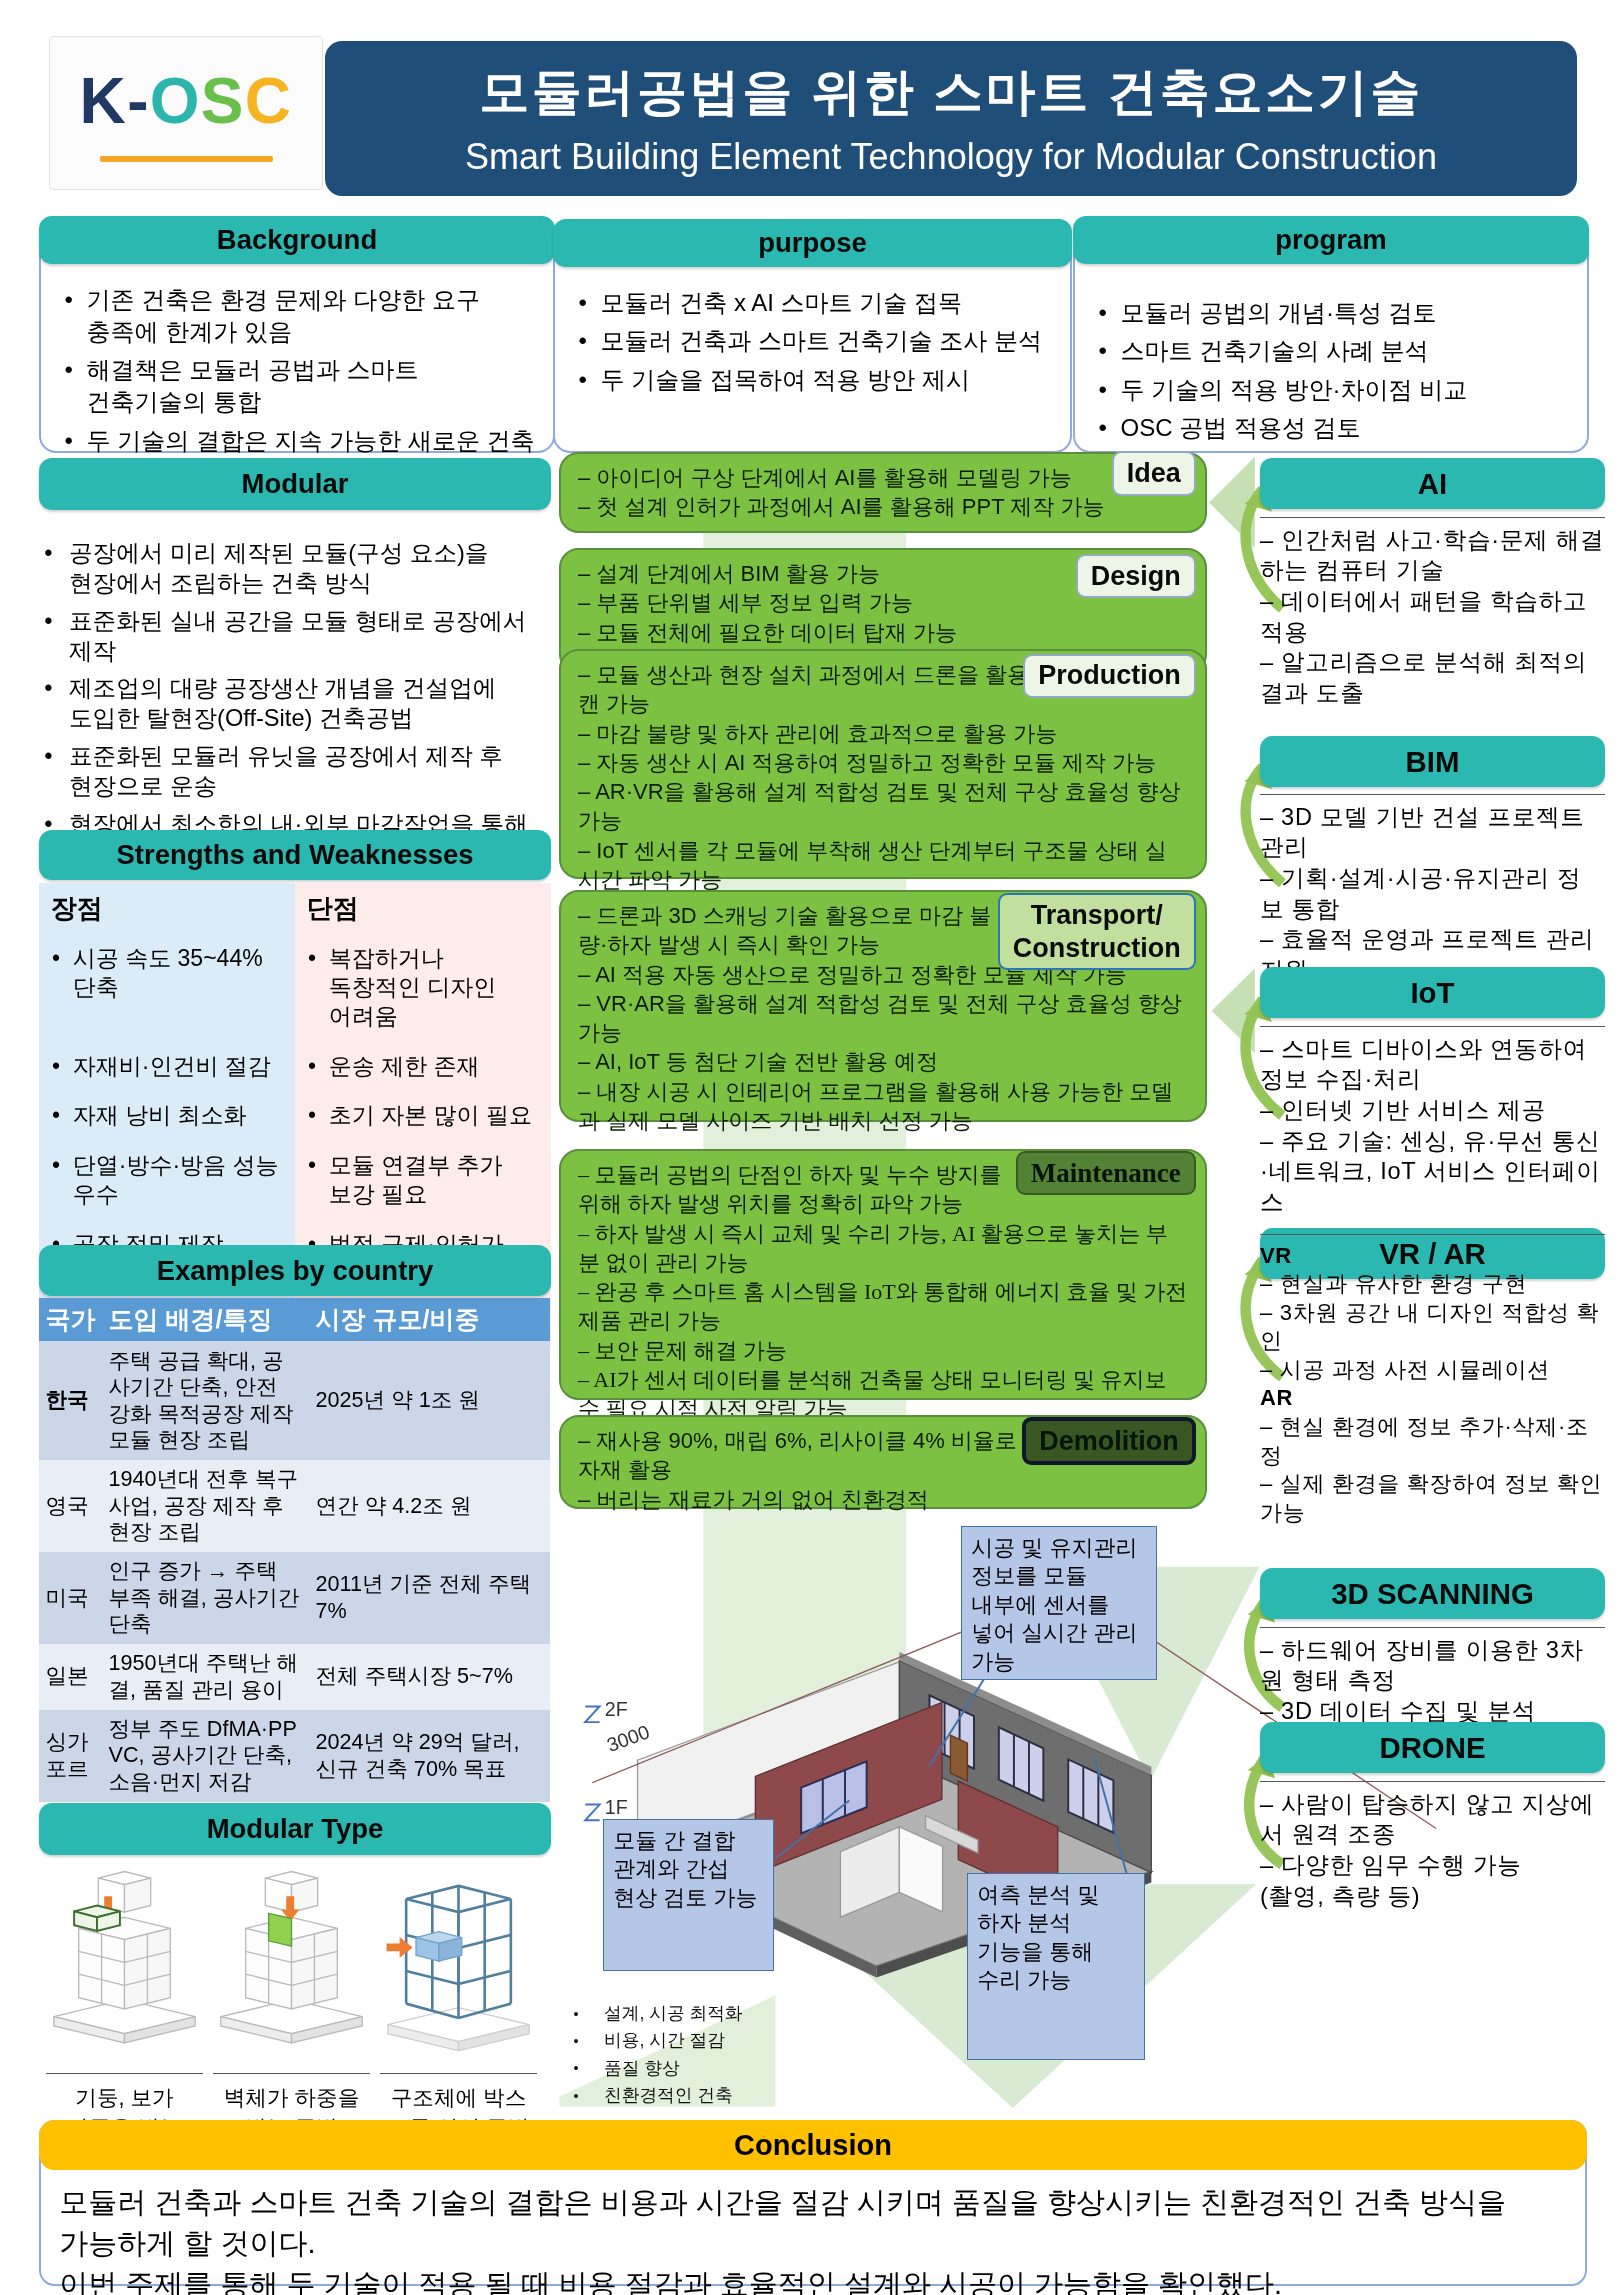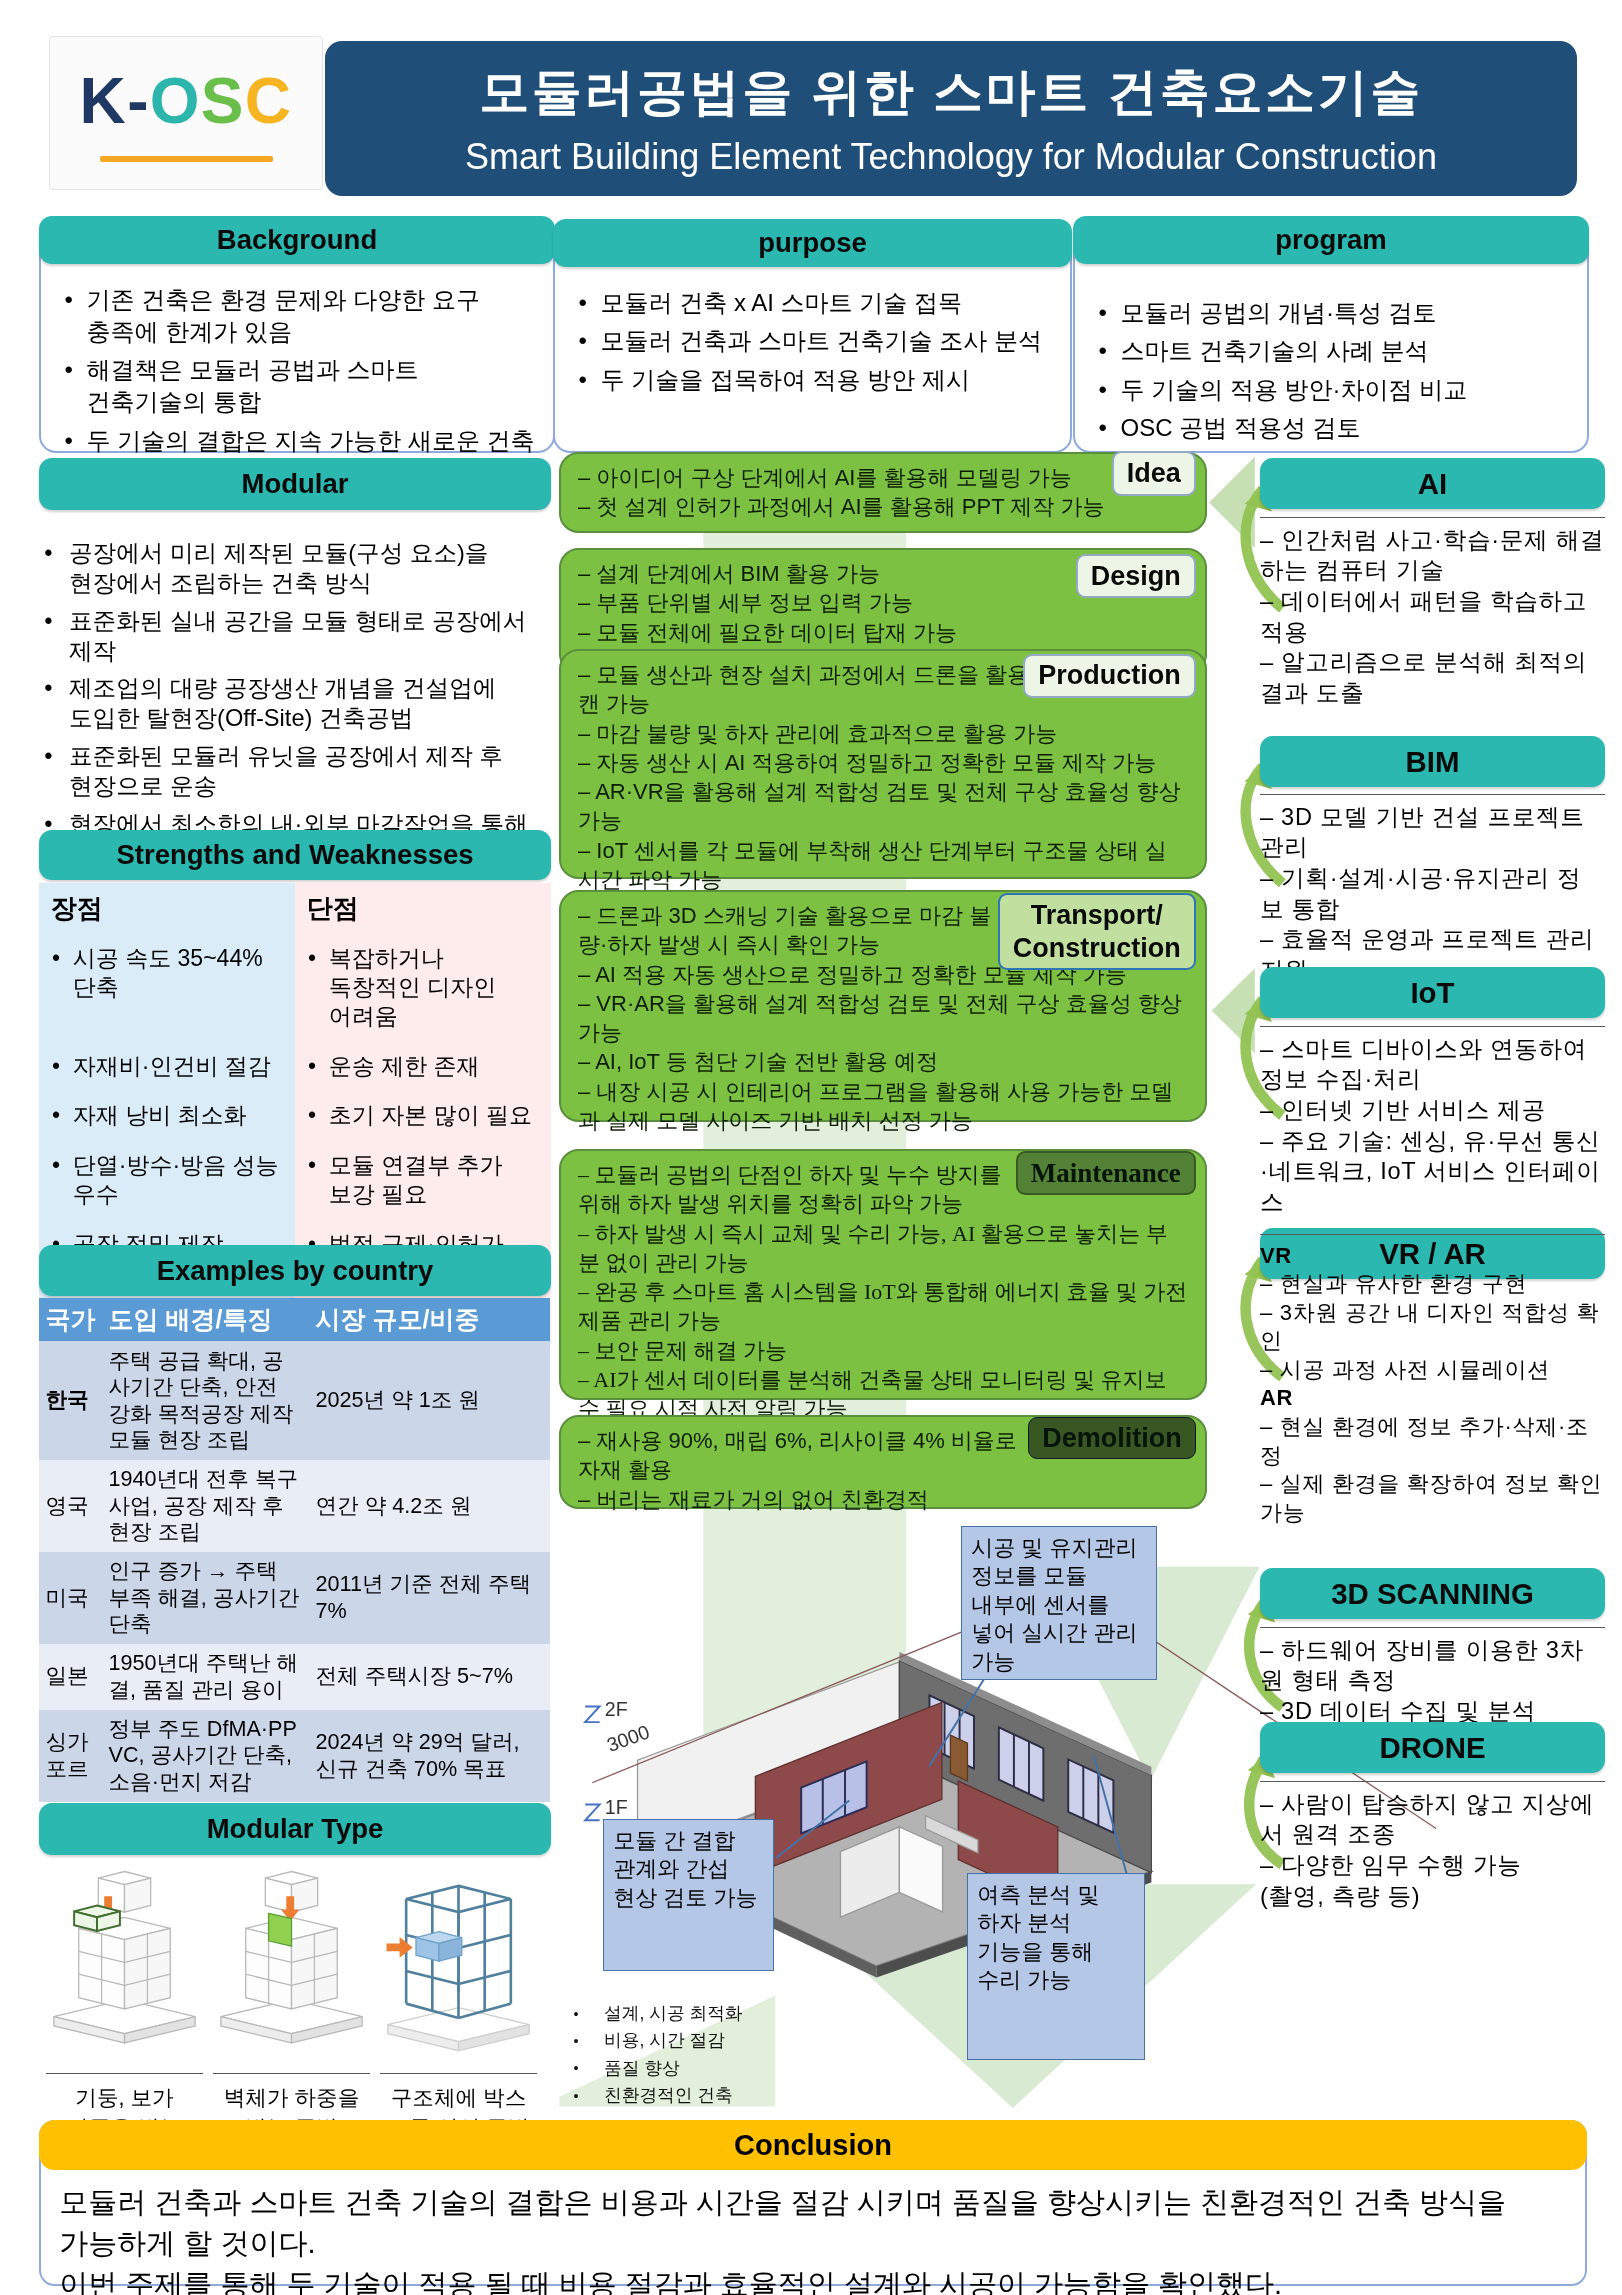--- a/index.html
+++ b/index.html
@@ -42,21 +42,21 @@
   .ex-bold{font-weight:bold;}
   
   .fig-cap{border-top:1.3px solid #555;font-size:21.6px;line-height:1.4;text-align:center;padding-top:9.2px;word-break:keep-all;}
   
   .stage{background:#7cc142;border:2px solid #5a8f3c;border-radius:19.6px;padding:9.2px 17px;box-sizing:border-box;}
   .stage .ln{font-size:22px;line-height:1.33;color:#0c1c04;word-break:break-all;}
   .stage-tag{position:absolute;border-radius:9.2px;font-weight:bold;font-size:27px;text-align:center;padding:3.9px 13px;line-height:1.2;white-space:pre-line;}
   .tag-light{background:#edf5e7;border:2px solid #93a9c4;color:#0a0a0a;}
   .tag-mid{background:#c1e0a0;border:2px solid #2e75b6;color:#0a0a0a;}
   .tag-d1{background:#538135;border:2px solid #3a5a24;color:#06140a;}
-  .tag-d2{background:#385723;border:1px solid #0f172a;color:#06140a;}
+  .tag-d2{background:#385723;border:4px solid #0f172a;color:#06140a;}
   
   .tech-h{left:1260px;width:345px;height:51px;font-size:29.4px;}
   .tech-b{left:1260px;width:345px;border-top:1.3px solid #595959;padding-top:6.5px;font-size:23.6px;line-height:1.3;letter-spacing:0.7px;word-break:break-all;}
   .tech-b .ln{margin:0;}
   .tech-sub{font-weight:bold;}
   
   .callout{background:#b4c7e7;border:1.3px solid #4472a8;font-size:22px;line-height:1.3;padding:6.5px 9.2px;box-sizing:border-box;word-break:keep-all;}
   
   .benefits{margin:0;padding:0;list-style:none;}
   .benefits li{font-size:17.7px;line-height:1.55;padding-left:37px;position:relative;color:#111;}
@@ -334,21 +334,21 @@
     <div class="ln">– AI가 센서 데이터를 분석해 건축물 상태 모니터링 및 유지보수 필요 시점 사전 알림 가능</div>
     <div class="stage-tag tag-d1" style="right:9.2px;top:0px;">Maintenance</div>
   </div>
 
   <div class="abs stage" style="left:559px;top:1415px;width:648px;height:94px;z-index:3;">
     <div class="ln" style="width:458px;">– 재사용 90%, 매립 6%, 리사이클 4% 비율로 자재 활용</div>
     <div class="ln">– 버리는 재료가 거의 없어 친환경적</div>
     <div class="stage-tag tag-d2" style="right:9.2px;top:0px;">Demolition</div>
   </div>
 
-  <div class="abs teal-h tech-h" style="top:458px;z-index:3;">AI</div>
+  <div class="abs teal-h tech-h" style="top:458px;z-index:3;border-radius:12px;">AI</div>
   <div class="abs tech-b" style="top:517px;z-index:3;">
     <div class="ln">– 인간처럼 사고·학습·문제 해결하는 컴퓨터 기술</div>
     <div class="ln">– 데이터에서 패턴을 학습하고 적용</div>
     <div class="ln">– 알고리즘으로 분석해 최적의 결과 도출</div>
   </div>
 
   <div class="abs teal-h tech-h" style="top:736px;z-index:3;">BIM</div>
   <div class="abs tech-b" style="top:794px;z-index:3;">
     <div class="ln">– 3D 모델 기반 건설 프로젝트 관리</div>
     <div class="ln">– 기획·설계·시공·유지관리 정보 통합</div>

